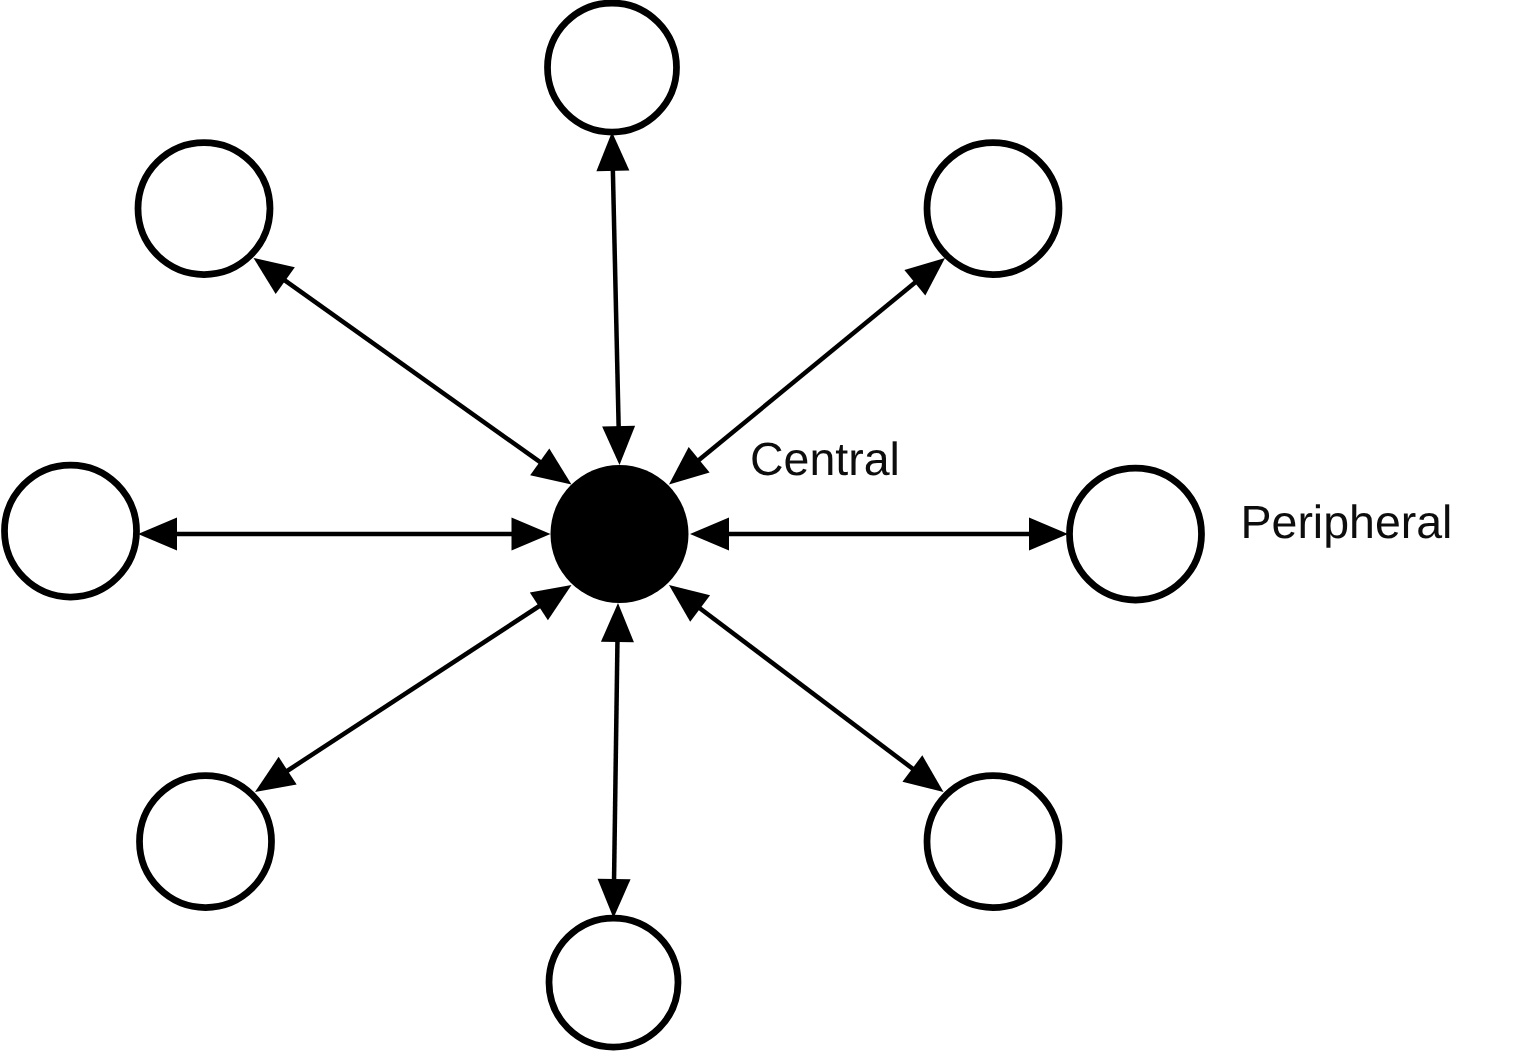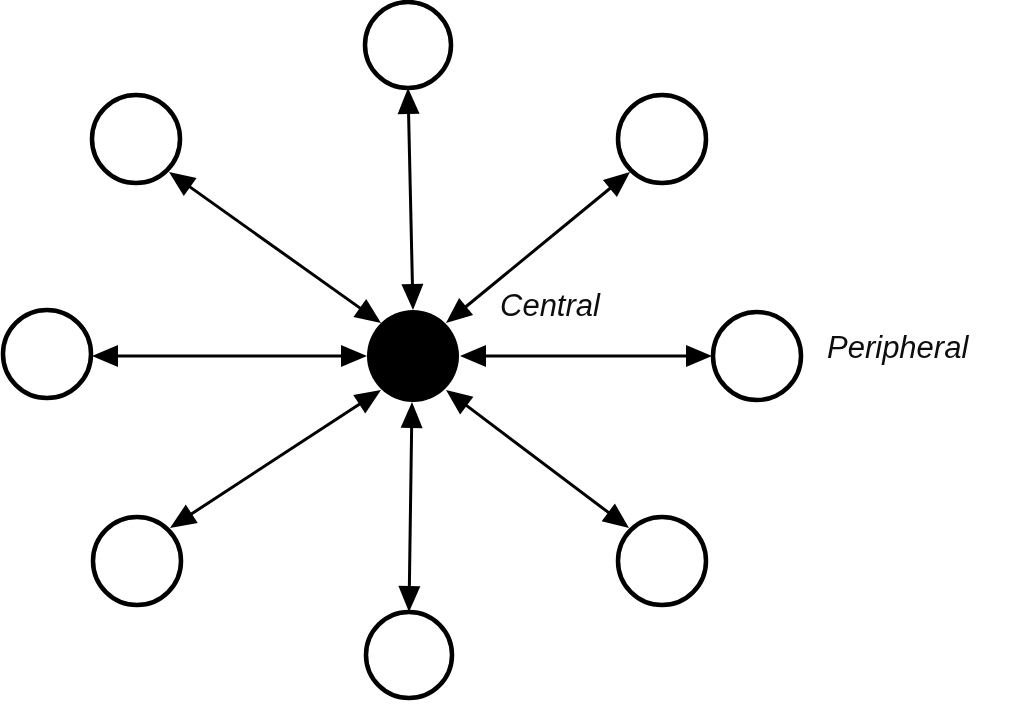--- a/index.html
+++ b/index.html
@@ -11,21 +11,20 @@
     width: 1018px;
     height: 705px;
     overflow: hidden;
     font-family: "Liberation Sans", sans-serif;
   }
   #diagram-root {
     position: relative;
     width: 1018px;
     height: 532px;
     background: #ffffff;
-    font-style: italic;
   }
   #network-svg {
     position: absolute;
     top: 0;
     left: 0;
     width: 1018px;
     height: 705px;
     display: block;
   }
   .node-label {

